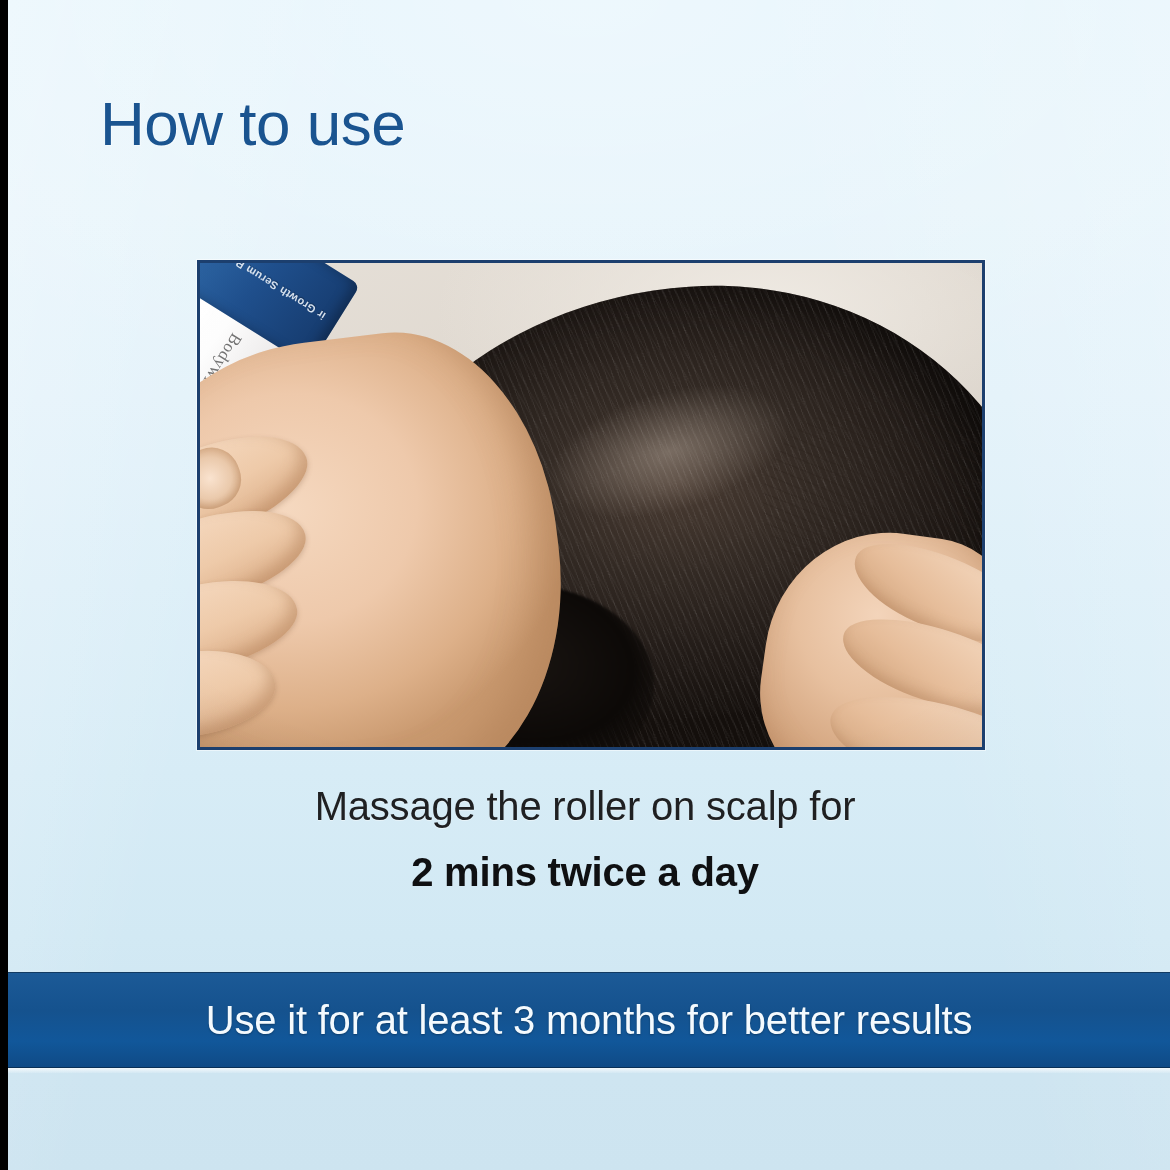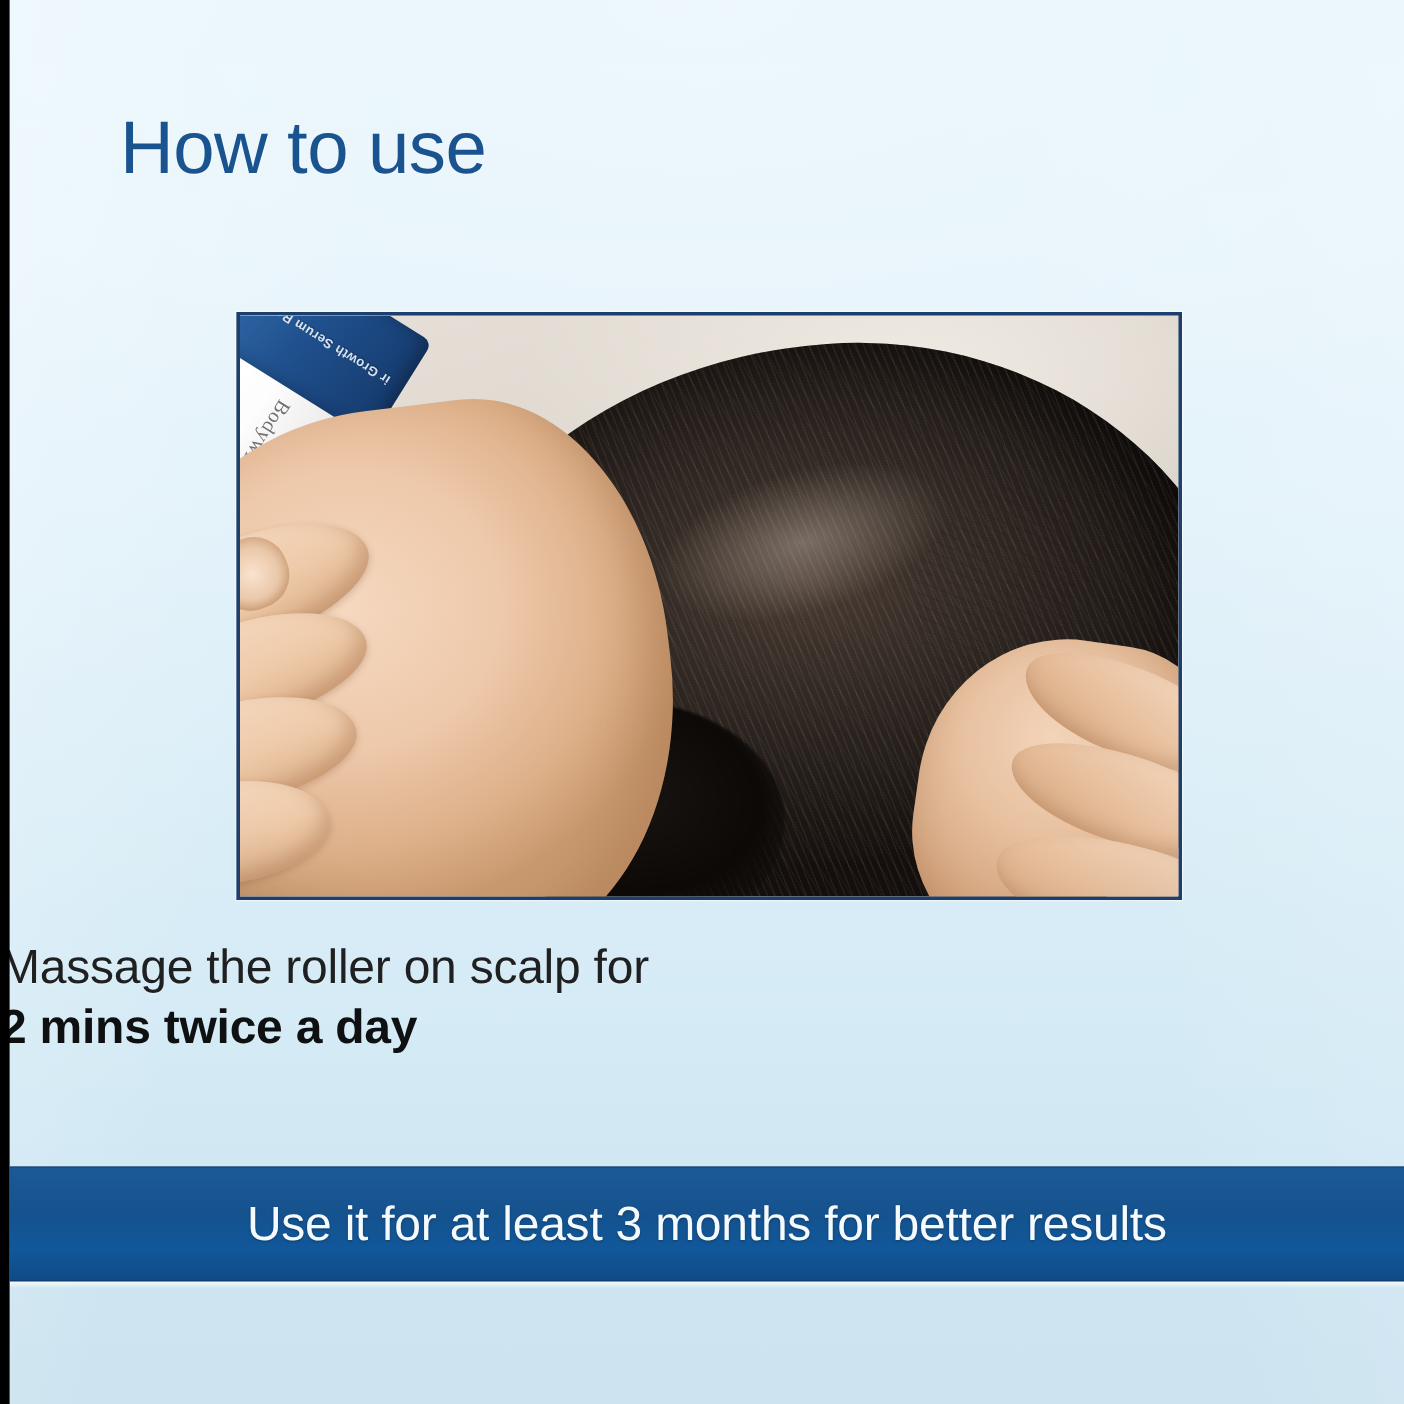--- a/index.html
+++ b/index.html
@@ -251,31 +251,31 @@
   
   .photo-vignette{
     position:absolute; inset:0;
     background:radial-gradient(120% 110% at 50% 45%, rgba(0,0,0,0) 55%, rgba(0,0,0,.14) 100%);
     pointer-events:none;
   }
 
   
   #caption{
     position:absolute; left:0; right:0; top:784px;
-    z-index:5;
+    text-align:center; z-index:5;
   }
   .cap-line1{
     font-size:40px; font-weight:400; color:#1f2022;
     letter-spacing:-.2px; line-height:1.12;
     text-shadow:0 1px 0 rgba(255,255,255,.4);
   }
   .cap-line2{
     font-size:40px; font-weight:700; color:#0f1012;
     letter-spacing:-.2px; line-height:1.18;
-    margin-top:4px;
+    margin-top:20px;
   }
 
   
   #banner{
     position:absolute; left:8px; right:0; top:972px; height:96px;
     background:linear-gradient(to bottom,#1c5a97 0%,#15528e 40%,#11579a 72%,#0f4a85 100%);
     display:flex; align-items:center; justify-content:center;
     z-index:10;
     box-shadow:0 -1px 0 rgba(0,0,0,.35) inset, 0 1px 0 rgba(0,0,0,.35) inset;
   }

